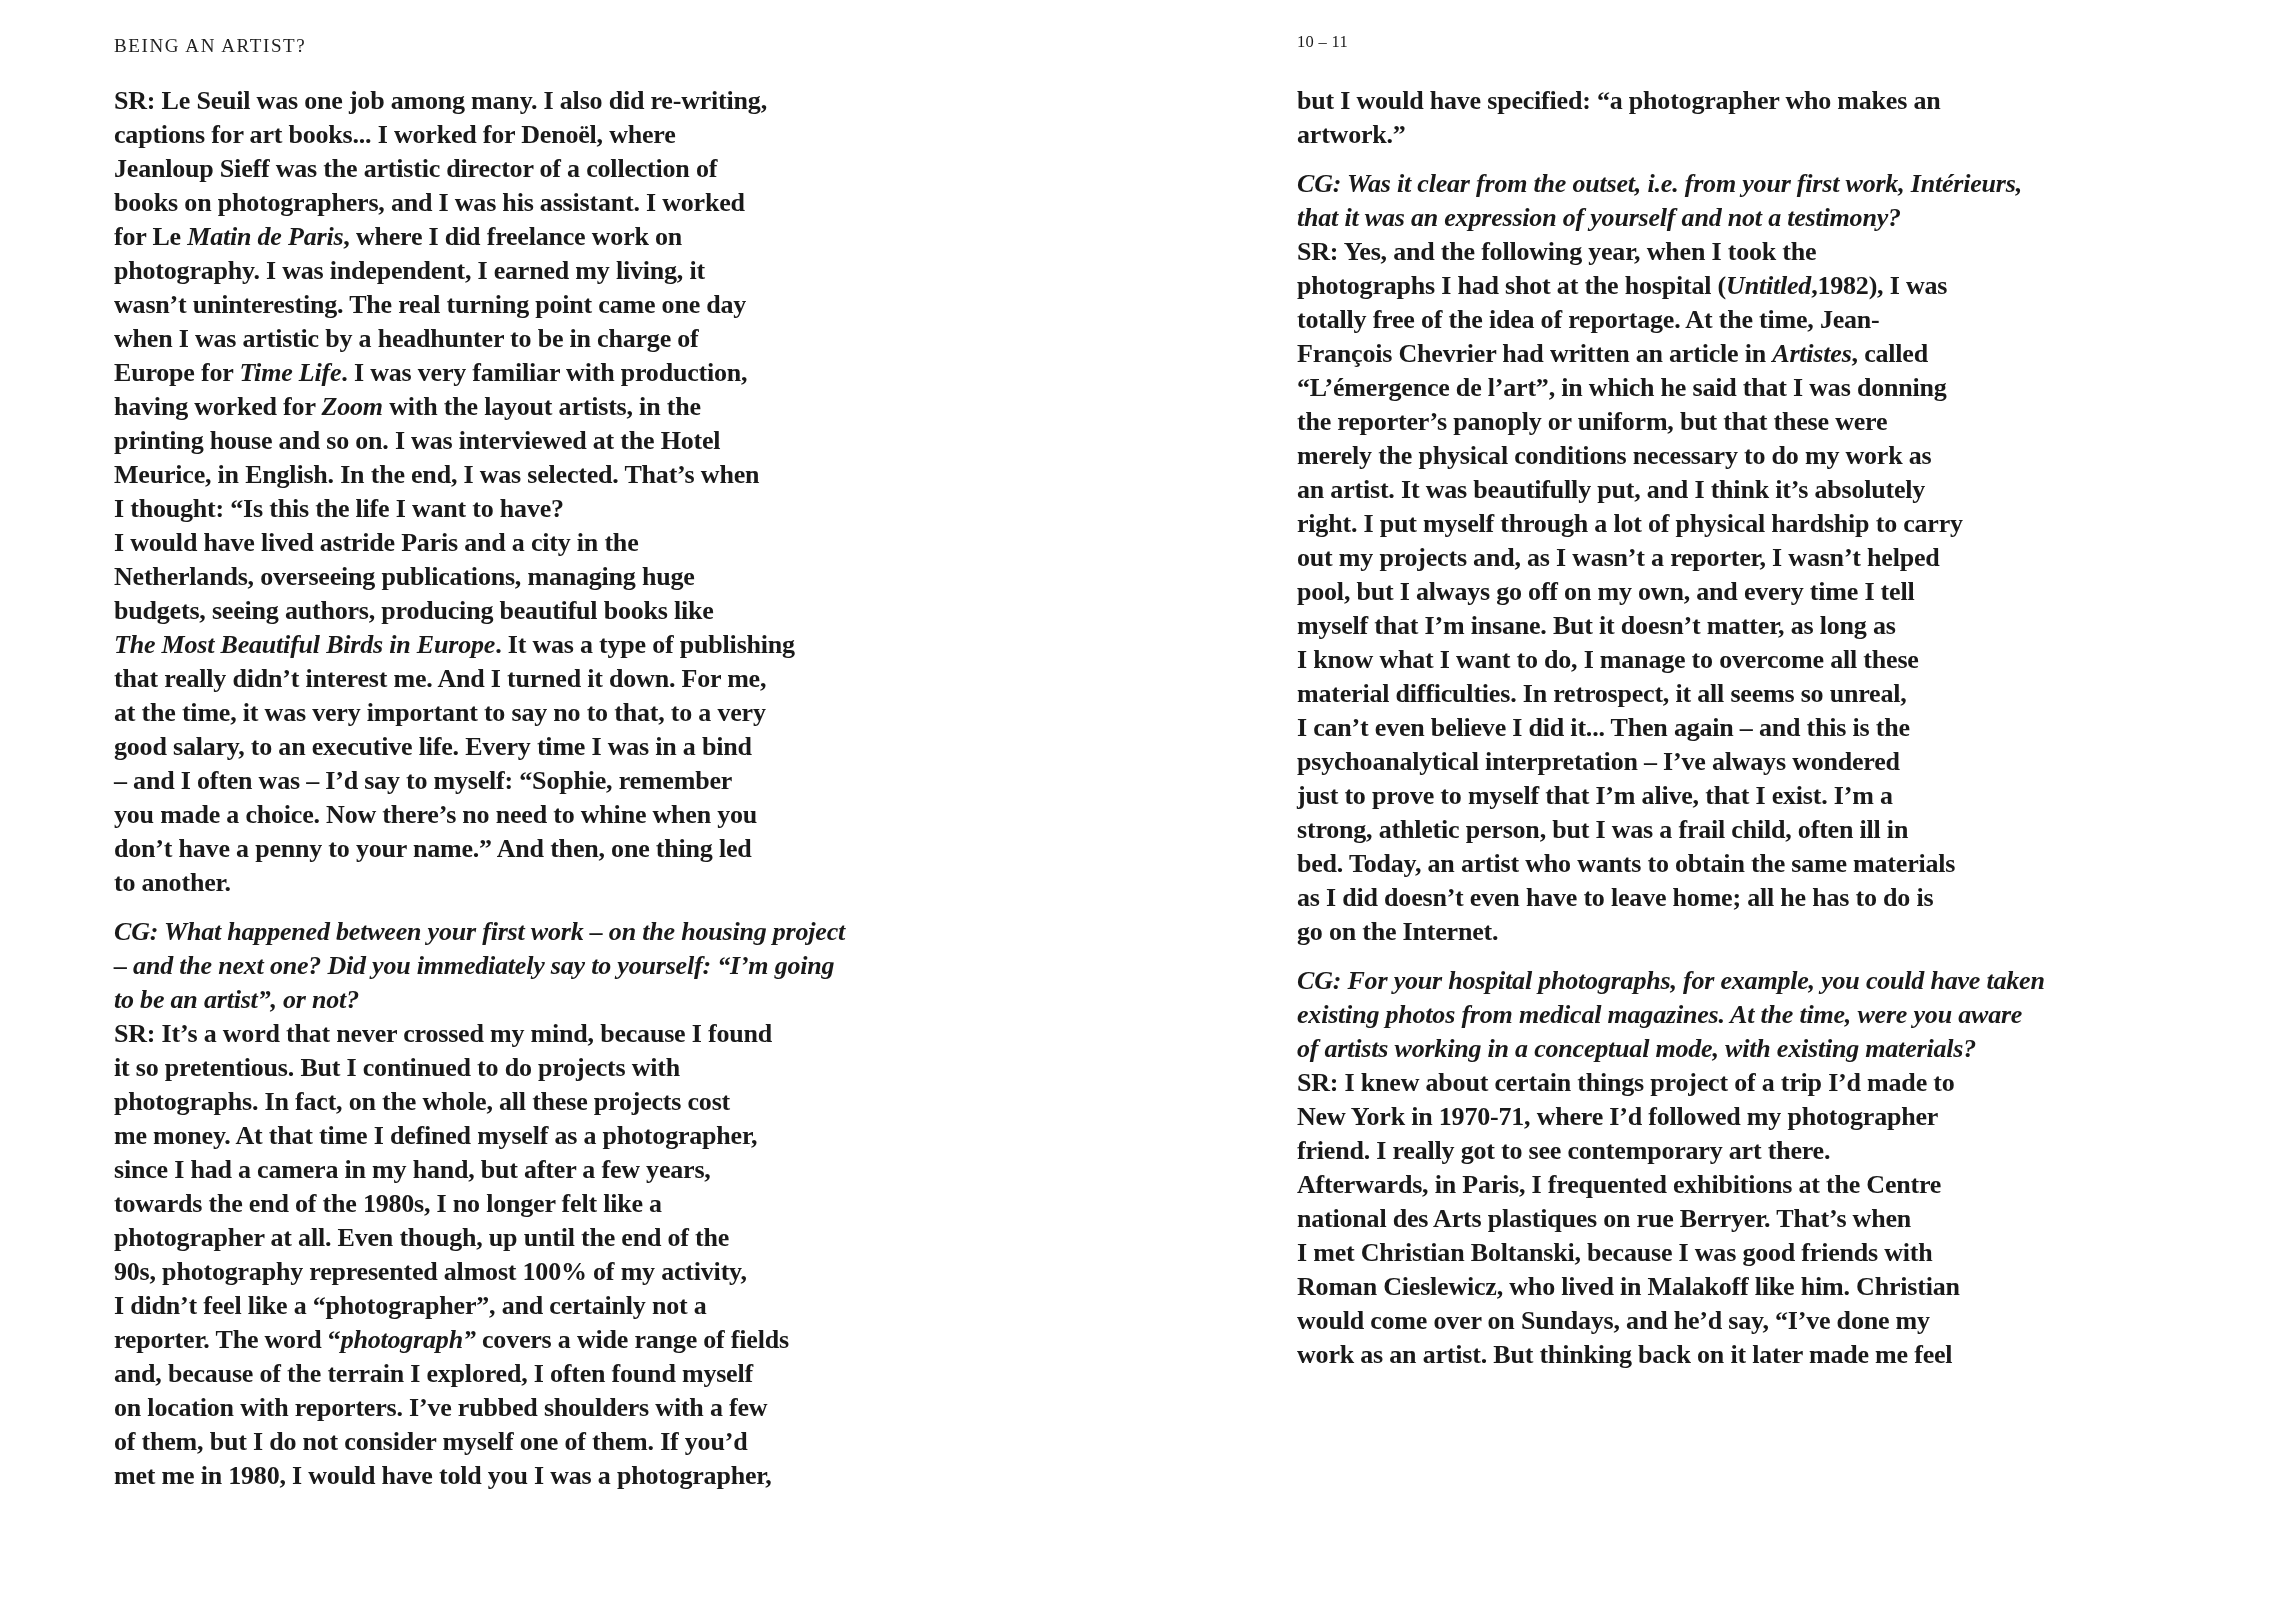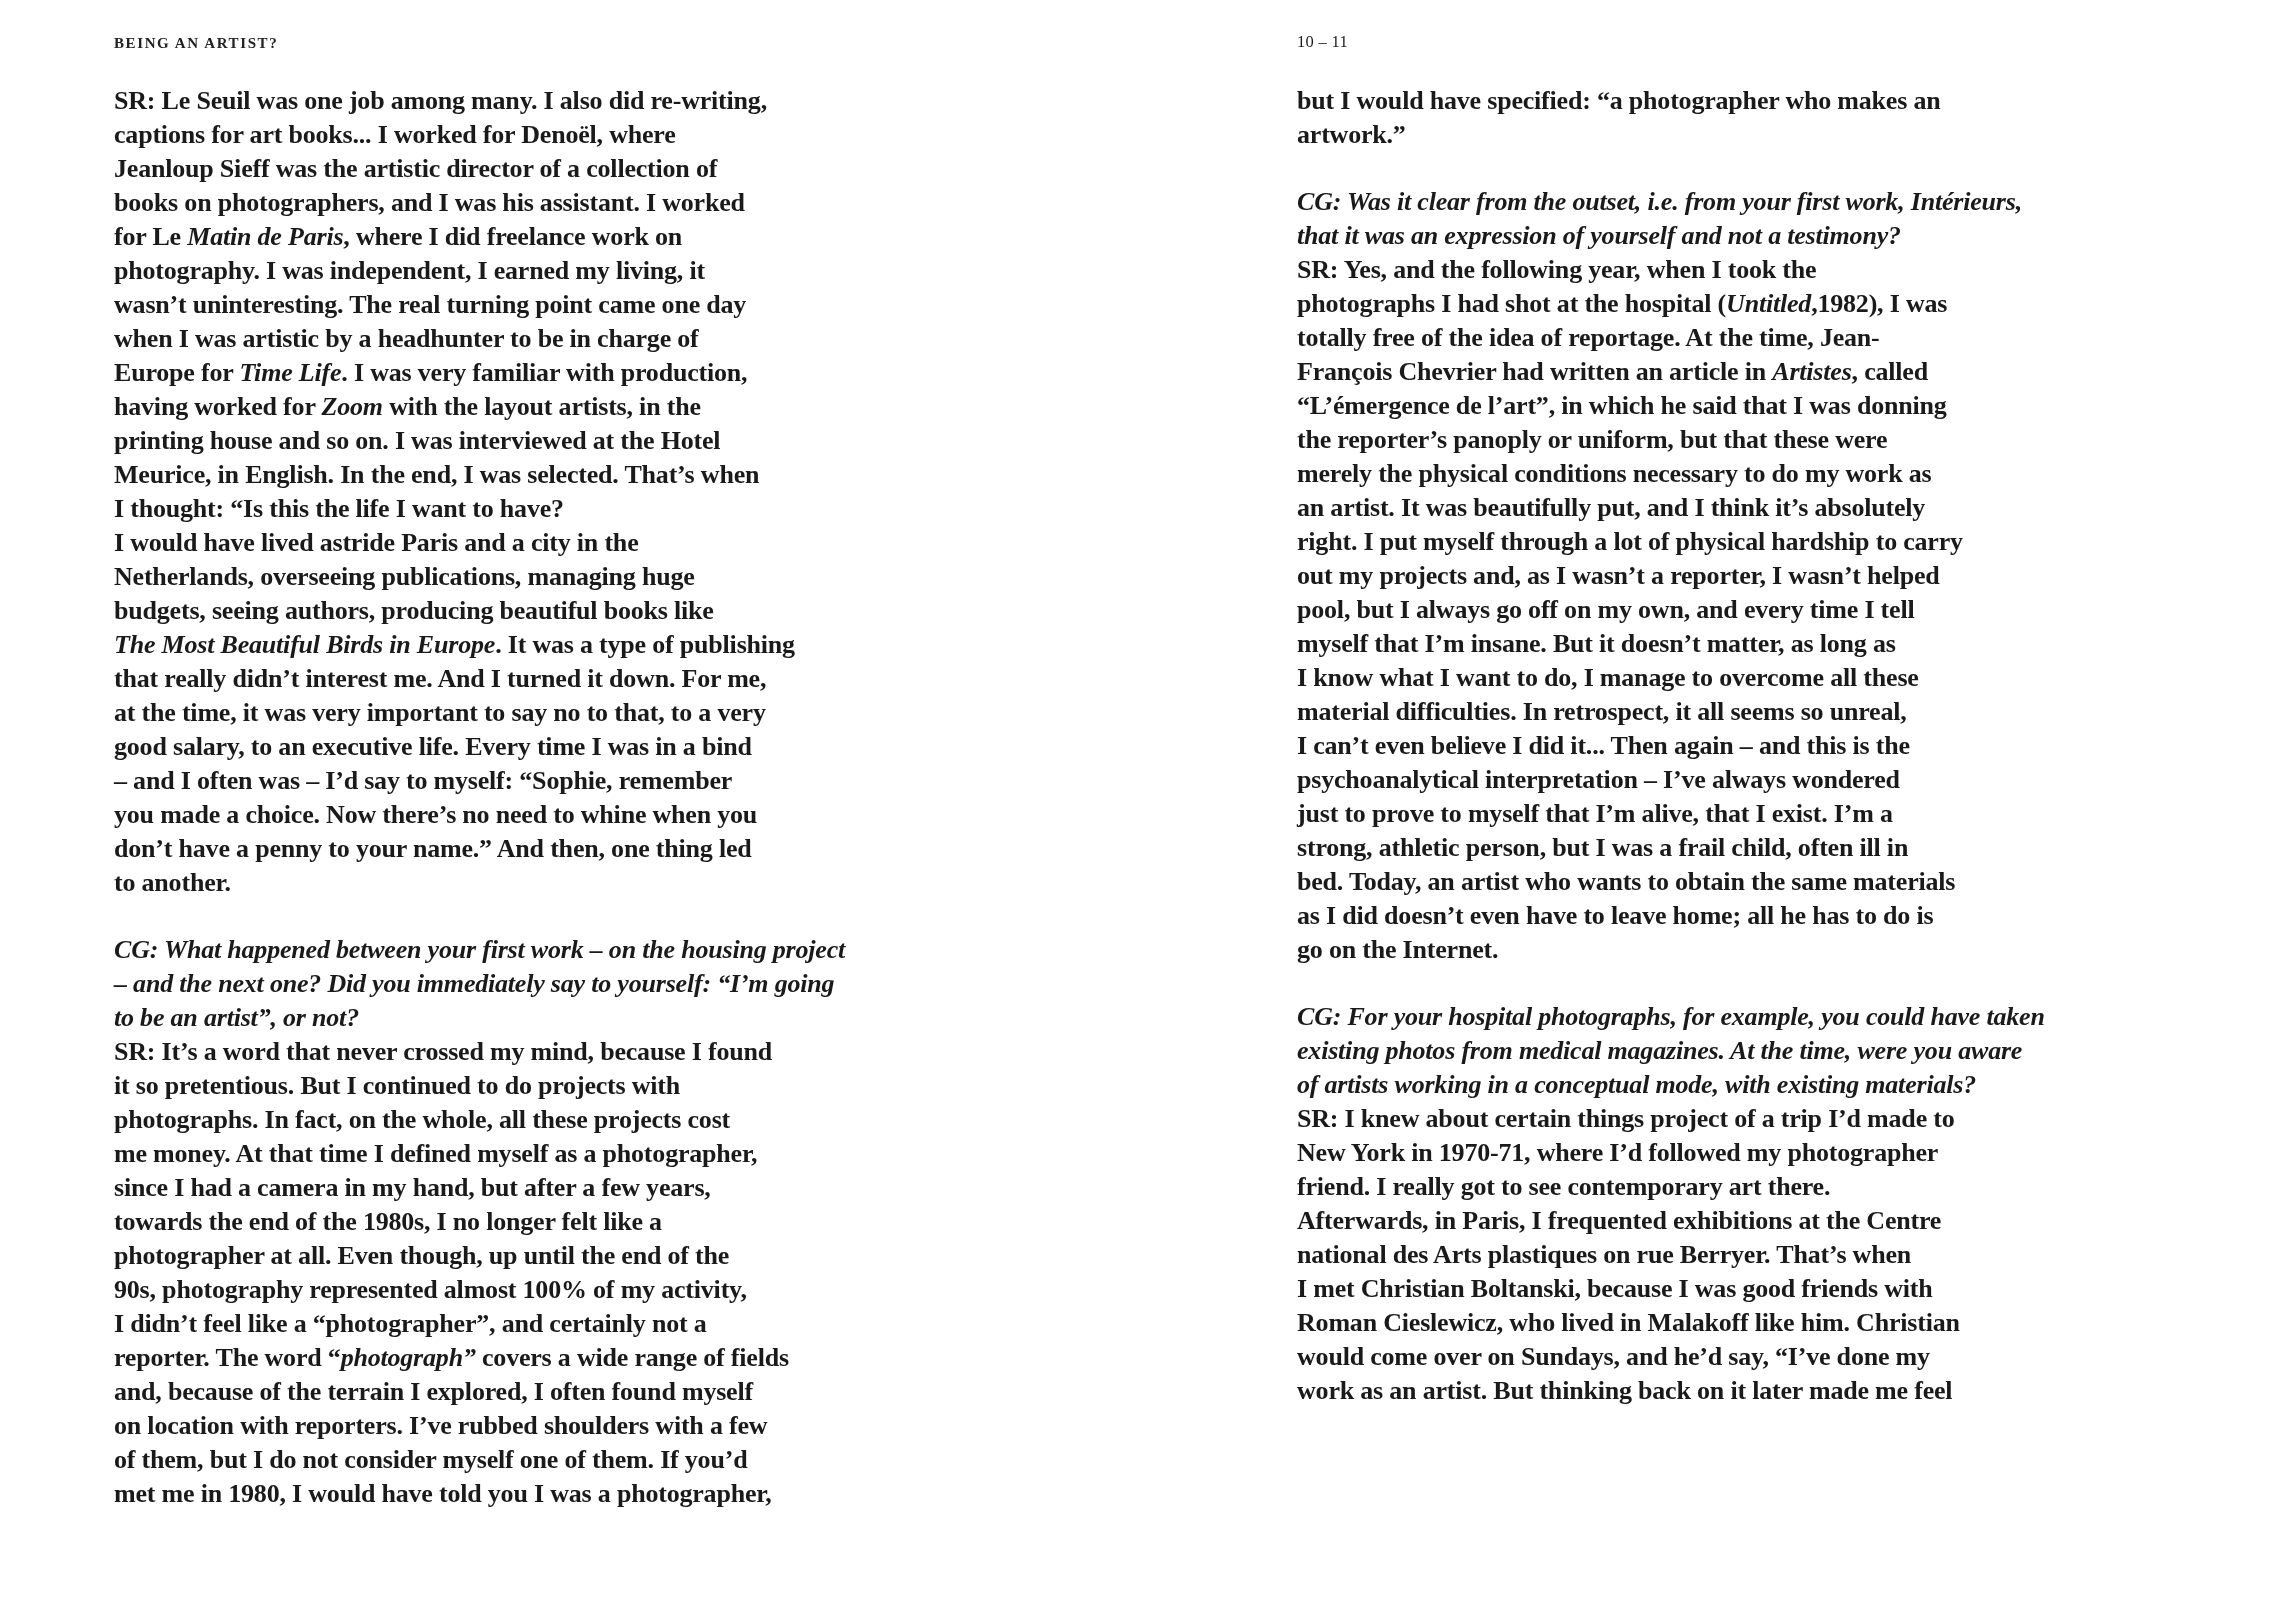--- a/index.html
+++ b/index.html
@@ -17,22 +17,22 @@
   }
   .spread { position: absolute; inset: 0; background: #ffffff; }
   .page { position: absolute; top: 0; width: 1146px; height: 1604px; }
   .page-left  { left: 0; }
   .page-right { left: 1146px; }
 
   .running-header {
     position: absolute;
     left: 114px;
     top: 35px;
-    font-size: 15px;
-    font-weight: 700;
+    font-size: 19px;
+    font-weight: 400;
     letter-spacing: 1.6px;
     color: #222222;
   }
   .folio {
     position: absolute;
     left: 151px;
     top: 32px;
     font-size: 16.5px;
     letter-spacing: 0.3px;
     color: #1a1a1a;
@@ -40,21 +40,21 @@
 
   .page-body {
     position: absolute;
     top: 84px;
     width: 767px;
     font-weight: bold;
   }
   .page-left  .page-body { left: 114px; }
   .page-right .page-body { left: 151px; }
 
-  .block + .block { margin-top: 33px; }
+  .block + .block { margin-top: 15px; }
 
   .line {
     font-size: 26px;
     line-height: 34px;
     letter-spacing: -0.2px;
     white-space: nowrap;
   }
   .line em { font-style: italic; }
 </style>
 </head>

